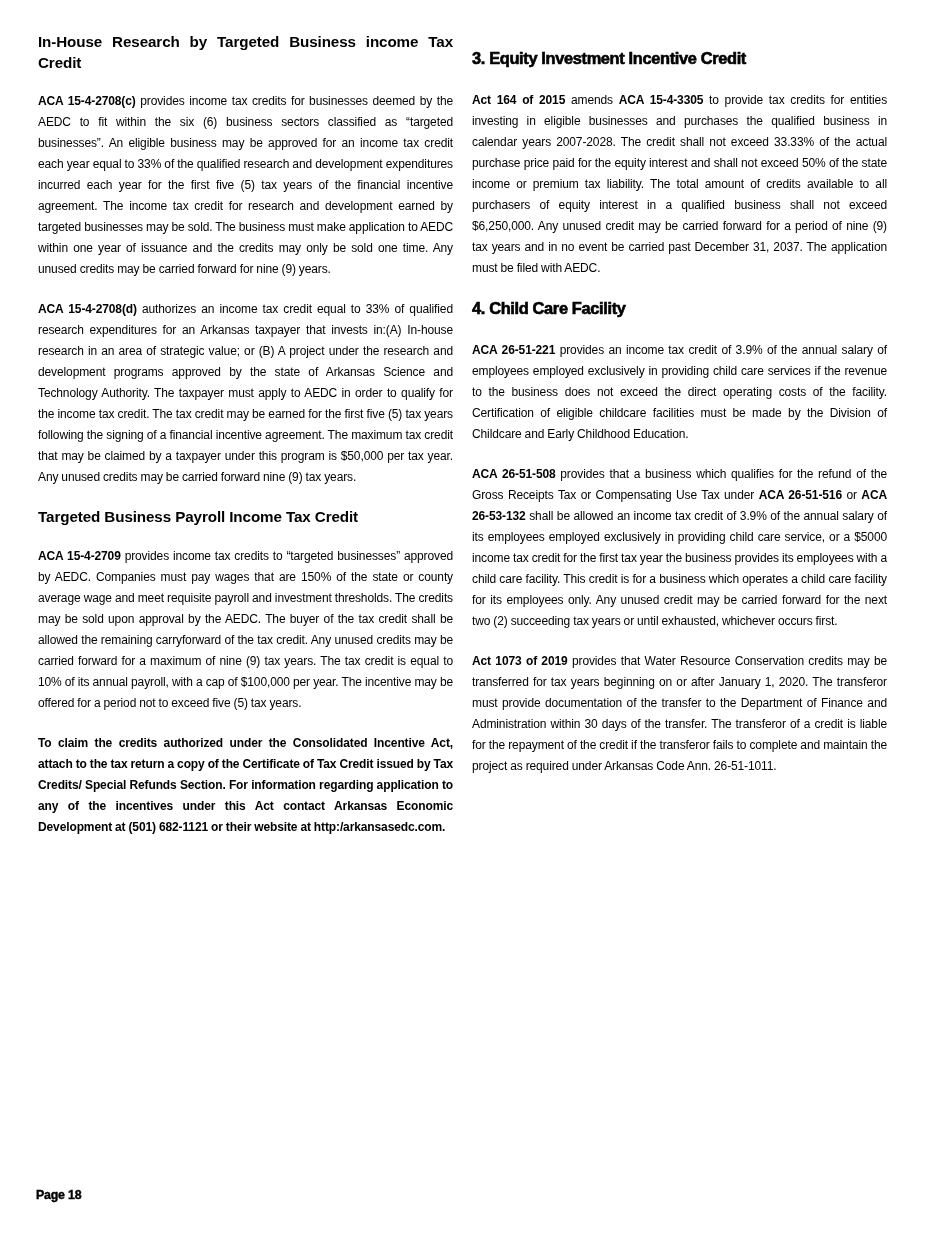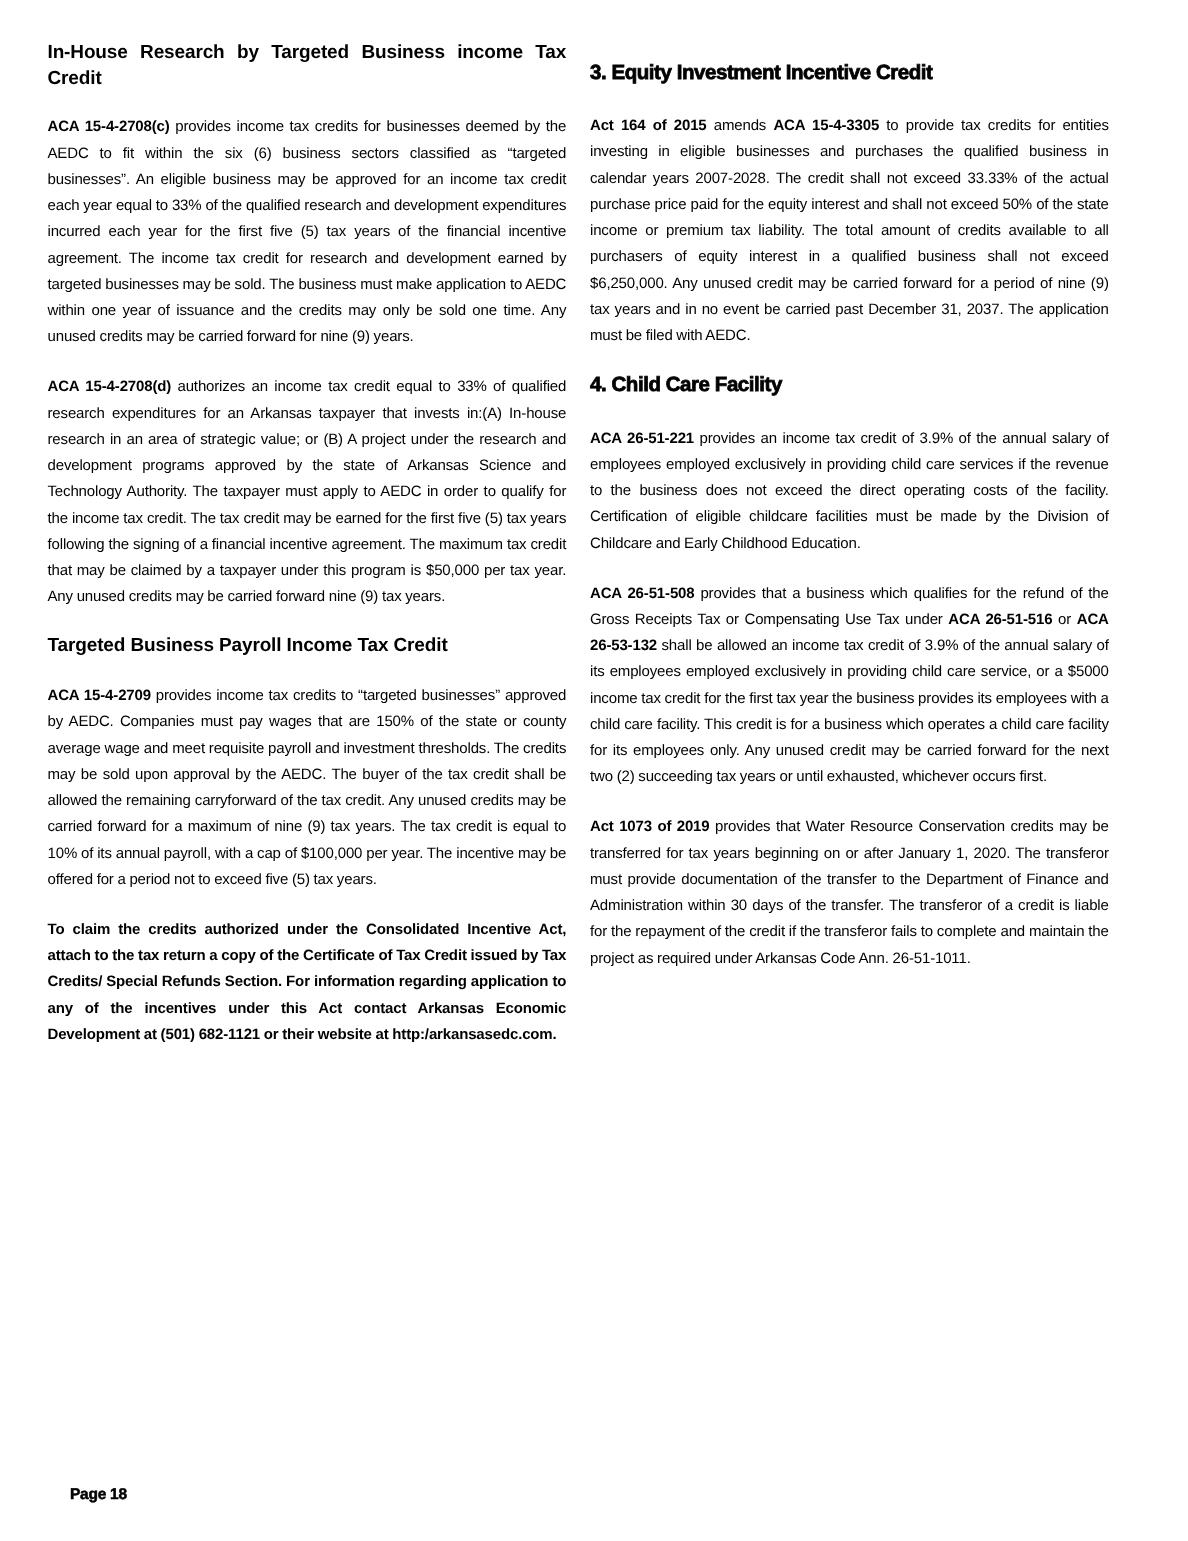--- a/index.html
+++ b/index.html
@@ -76,21 +76,21 @@
   .p:last-child { margin-bottom: 0; }
 
   .p b, .h-sub b { font-weight: bold; }
 
   .p.all-bold {
     font-weight: bold;
   }
 
   .footer {
     position: absolute;
-    left: 56px;
+    left: 36px;
     top: 1188px;
     font-size: 12.4px;
     font-weight: bold;
     letter-spacing: -0.2px;
     -webkit-text-stroke: 0.4px #000;
   }
 </style>
 </head>
 <body>
 

